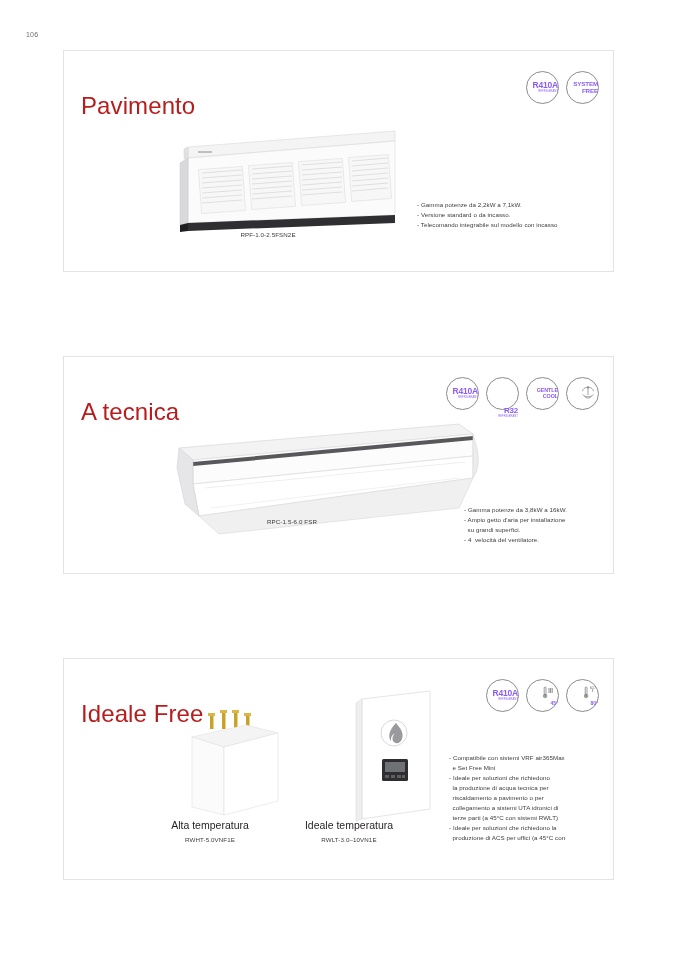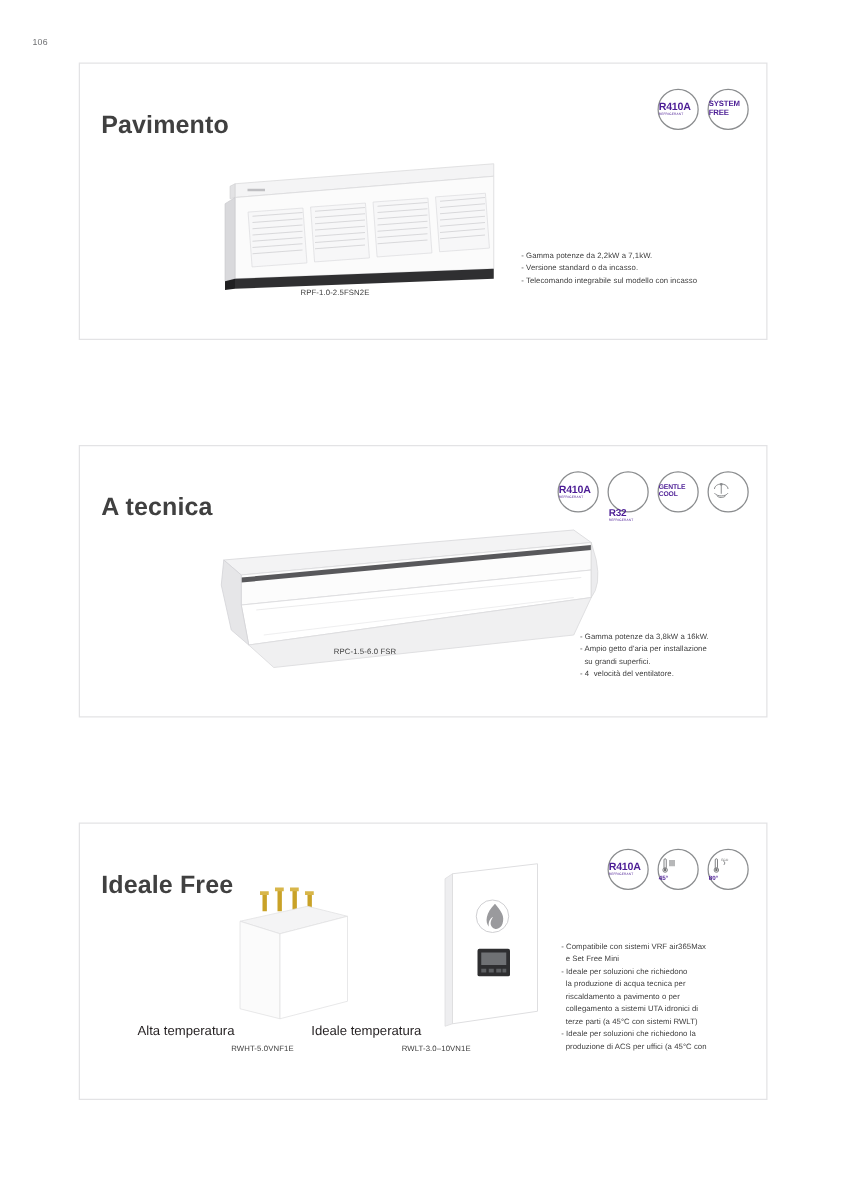--- a/index.html
+++ b/index.html
@@ -35,46 +35,46 @@
   }
 
   #card-pavimento { top: 50px; height: 222px; }
   #card-soffitto  { top: 356px; height: 218px; }
   #card-hydro     { top: 658px; height: 222px; }
 
   .card-title {
     position: absolute;
     left: 17px;
     top: 21px;
-    font-size: 20px;
-    font-weight: 700;
-    color: #404040;
+    font-size: 24px;
+    font-weight: 400;
+    color: #b91c1c;
     letter-spacing: 0.1px;
   }
 
   
   .badge-row {
     position: absolute;
     right: 14px;
     top: 20px;
     display: flex;
     gap: 7px;
     align-items: flex-start;
   }
   .badge {
     width: 33px;
     height: 33px;
     border-radius: 50%;
     border: 1px solid #8a8c8e;
     display: flex;
     flex-direction: column;
-    align-items: flex-start;
+    align-items: flex-end;
     justify-content: center;
     box-sizing: border-box;
-    color: #4c1d95;
+    color: #8b5cf6;
     line-height: 1;
     text-align: center;
   }
   .badge .b-main {
     font-size: 8.5px;
     font-weight: 700;
     letter-spacing: -0.2px;
   }
   .badge .b-sub {
     font-size: 2.6px;
@@ -114,20 +114,21 @@
     line-height: 1.62;
     color: #3c3c3c;
     letter-spacing: 0.05px;
   }
   .spec-list div { white-space: pre; }
 
   .sub-title {
     position: absolute;
     font-size: 10.5px;
     color: #231f20;
+    text-align: center;
     width: 200px;
   }
 
   
   #pav-unit {
     position: absolute;
     left: 106px;
     top: 60px;
     width: 235px;
     height: 130px;

